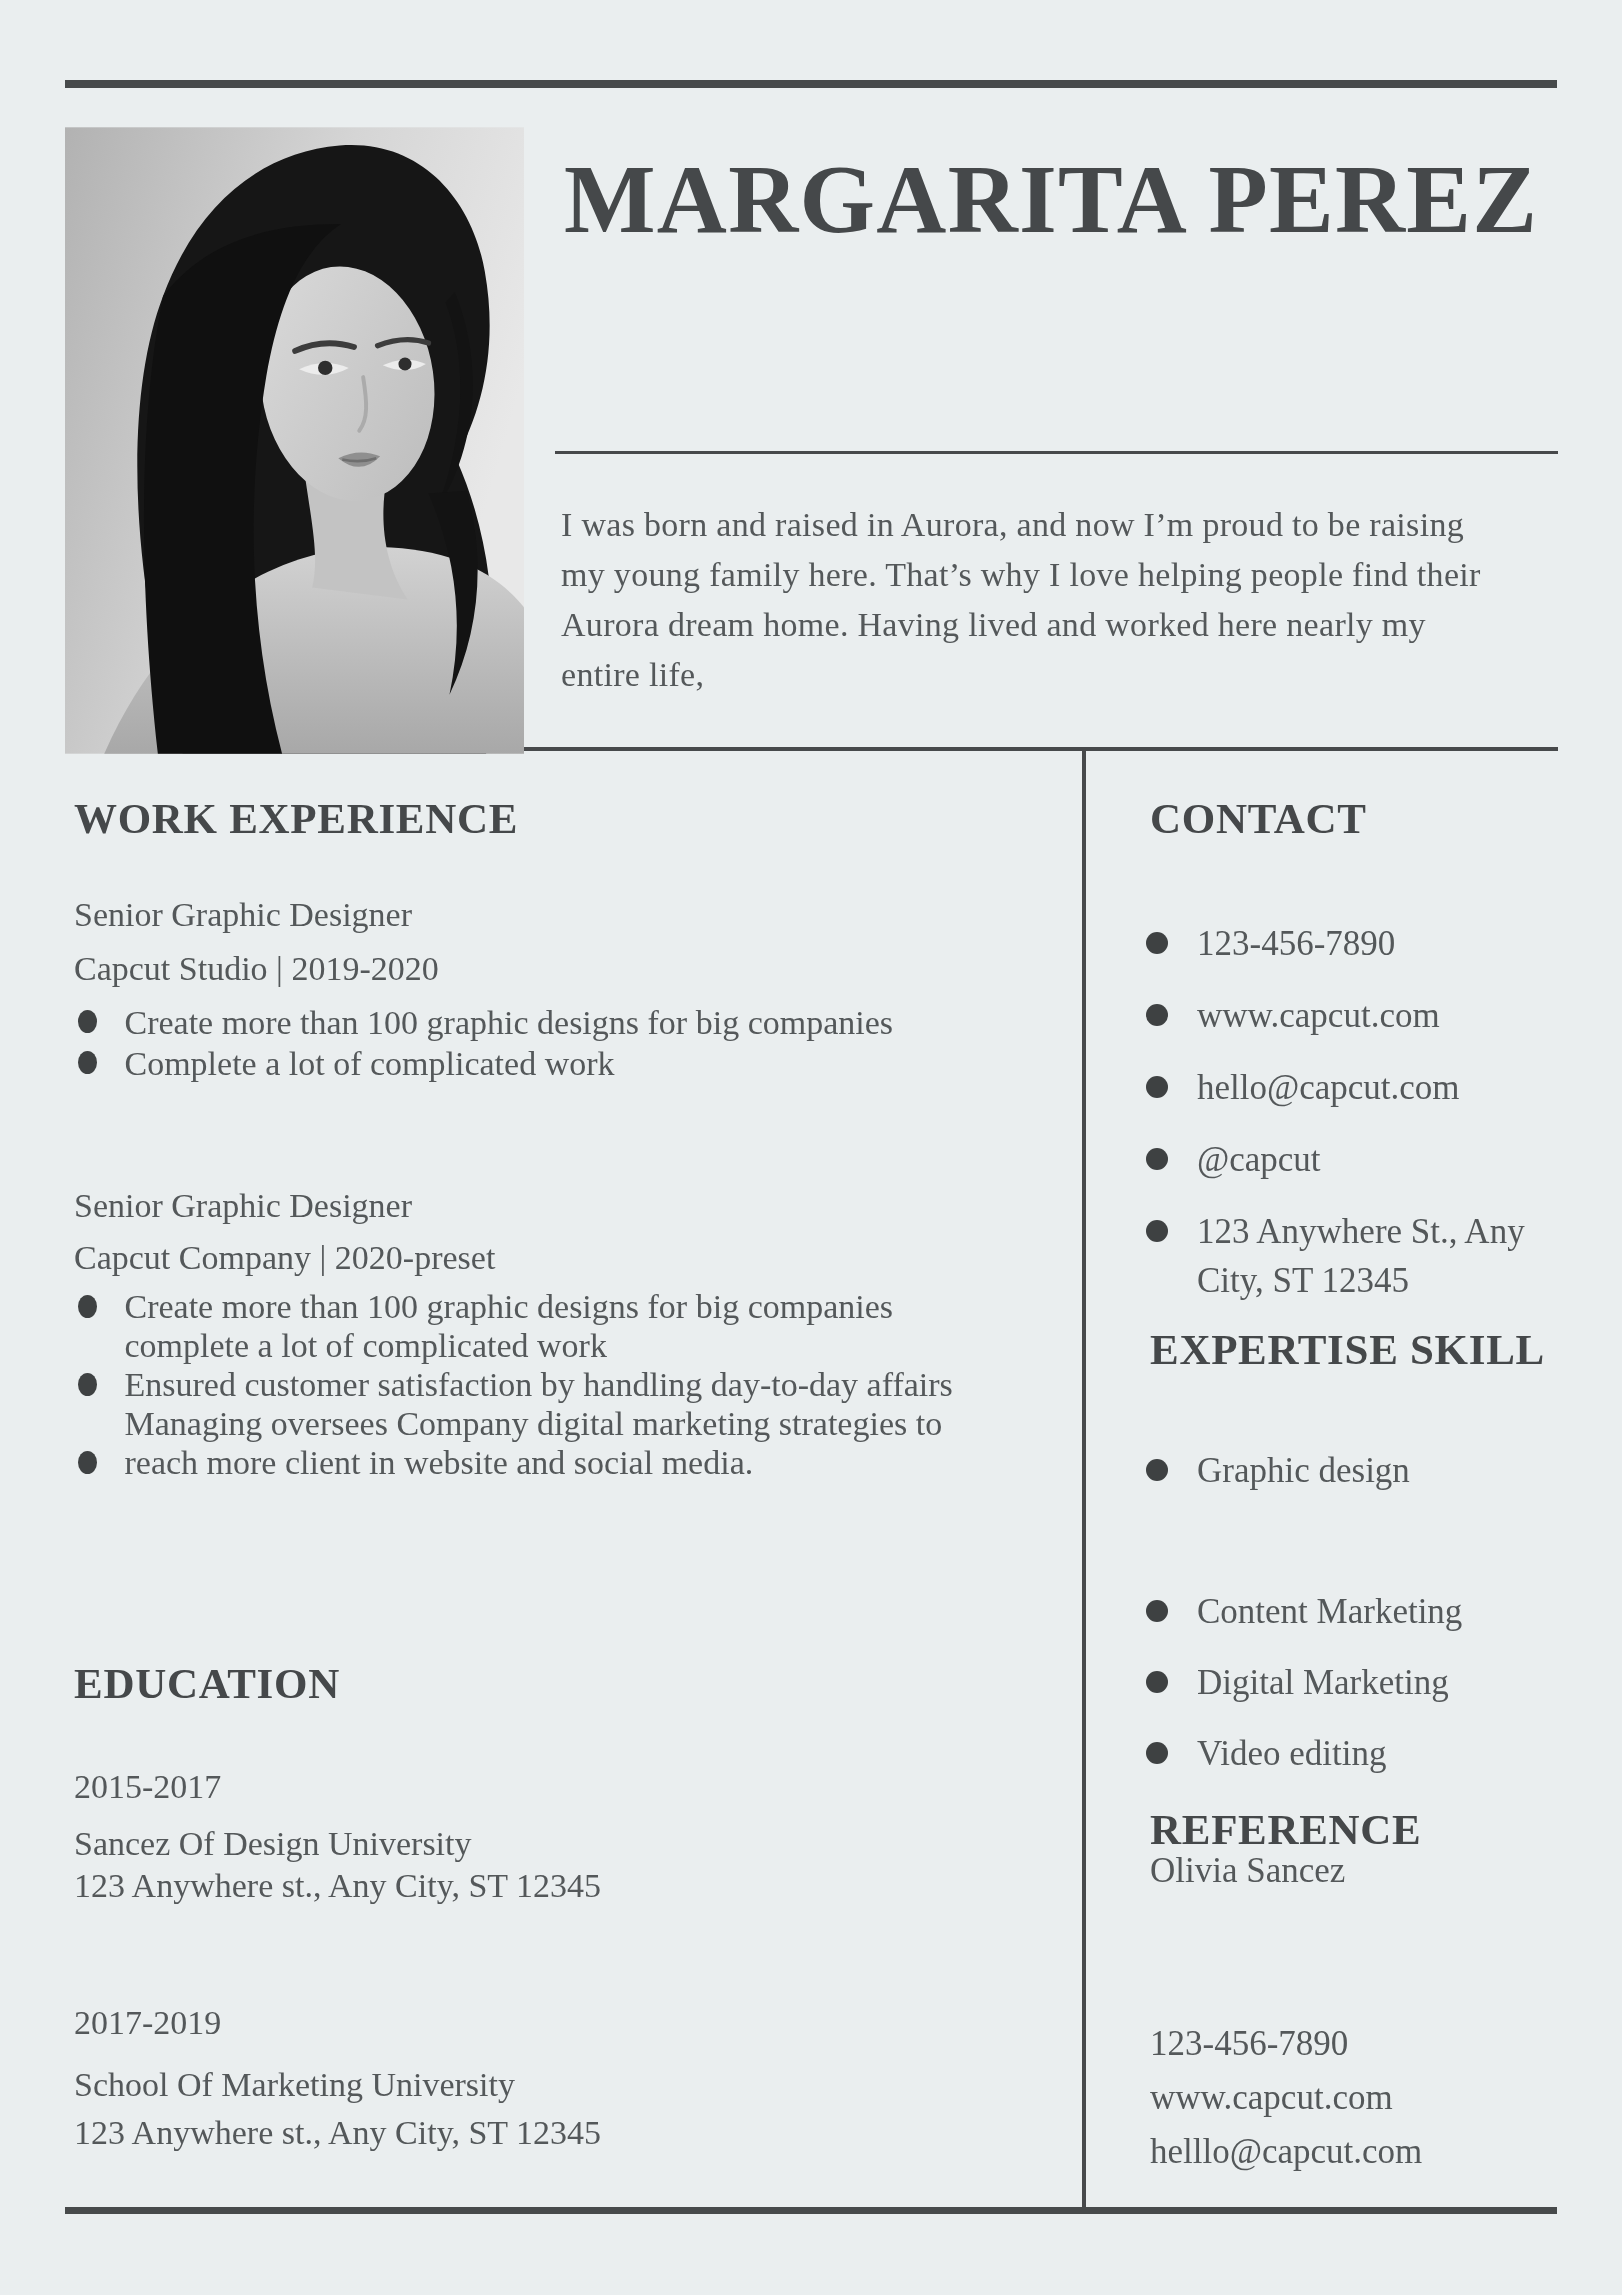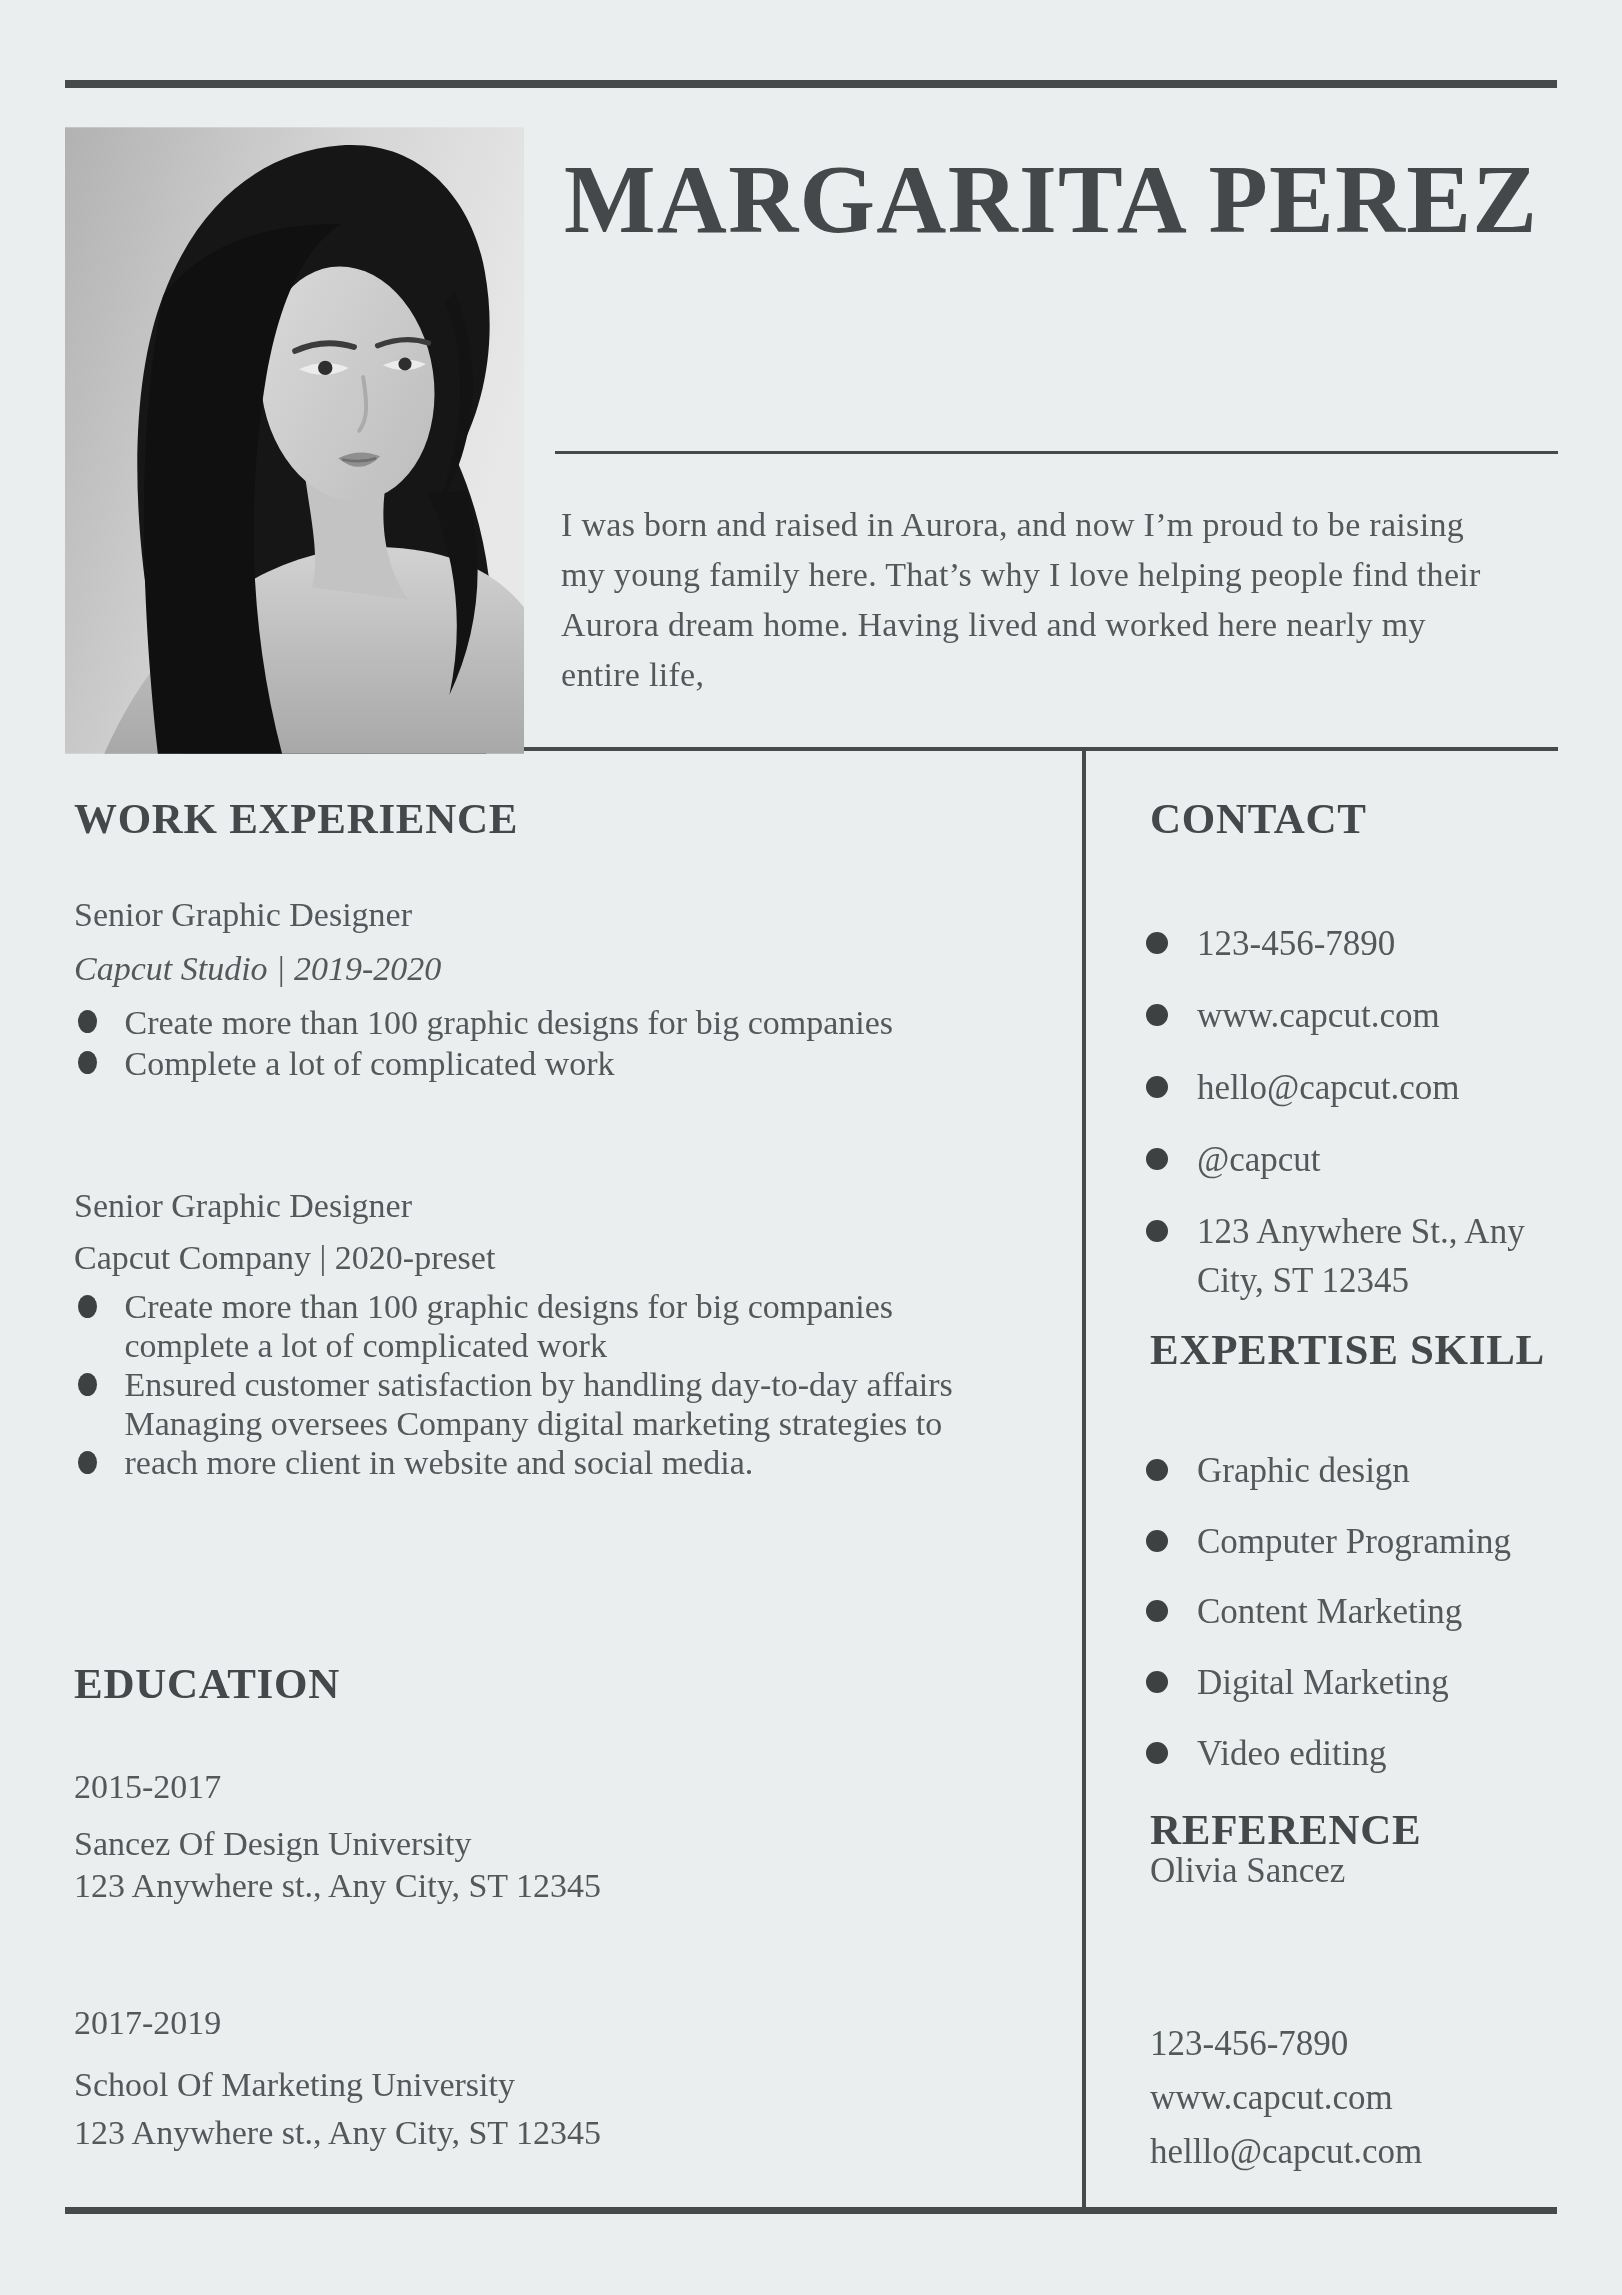--- a/index.html
+++ b/index.html
@@ -21,21 +21,21 @@
   .job-title-top{left:561px;top:349px;}
   .title-rule{left:555px;top:451px;width:1003px;height:3.3px;}
   .bio{left:561px;top:500px;font-size:34px;line-height:50px;letter-spacing:0.3px;}
   .header-rule{left:65px;top:747px;width:1493px;height:3.9px;}
   .v-divider{left:1082px;top:747px;width:3.9px;height:1461px;background:#47494b;}
   .bottom-bar{left:65px;top:2207px;width:1492px;height:7.2px;}
 
   
   .work-heading{left:74px;top:797px;}
   .job1-title{left:74px;top:895px;}
-  .job1-meta{left:74px;top:949px;font-style:italic;}
+  .job1-meta{left:74px;top:949px;}
   .job1-list{left:74px;top:1002px;}
   .job1-list .li-row{height:41px;}
   .job2-title{left:74px;top:1186px;}
   .job2-meta{left:74px;top:1238px;}
   .job2-list{left:74px;top:1287px;}
   .job2-list .li-row{height:39px;}
   .li-row{display:flex;align-items:flex-start;}
   .li-row .dot{flex:none;width:19.6px;height:23.6px;border-radius:50%;background:#3e4142;
                margin-left:3.9px;margin-top:7.9px;margin-right:27px;}
   .li-row.no-dot .dot{visibility:hidden;}
@@ -200,24 +200,20 @@
   <div class="abs r-item c5">
     <span class="dot"></span>
     <span class="r-text">123 Anywhere St., Any City, ST 12345</span>
   </div>
 
   <div class="abs heading skills-heading">EXPERTISE SKILL</div>
   <div class="abs r-item s1">
     <span class="dot"></span>
     <span class="r-text">Graphic design</span>
   </div>
-  <div class="abs r-item s2">
-    <span class="dot"></span>
-    <span class="r-text">Computer Programing</span>
-  </div>
   <div class="abs r-item s3">
     <span class="dot"></span>
     <span class="r-text">Content Marketing</span>
   </div>
   <div class="abs r-item s4">
     <span class="dot"></span>
     <span class="r-text">Digital Marketing</span>
   </div>
   <div class="abs r-item s5">
     <span class="dot"></span>

